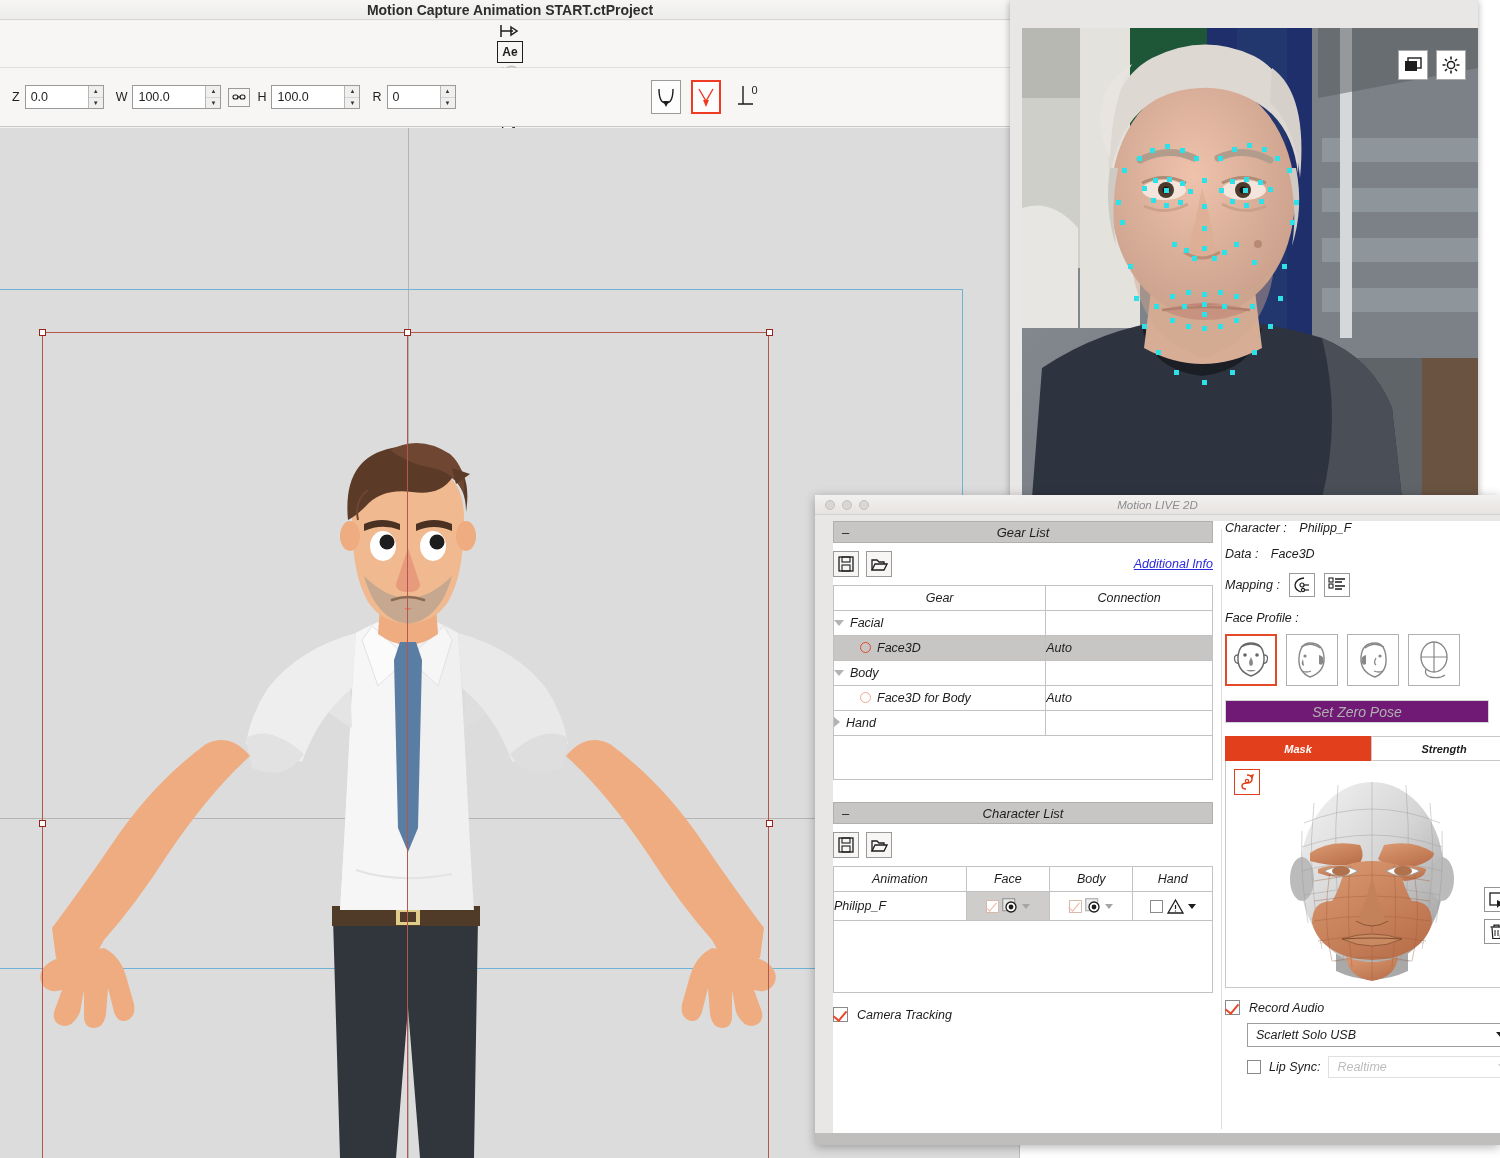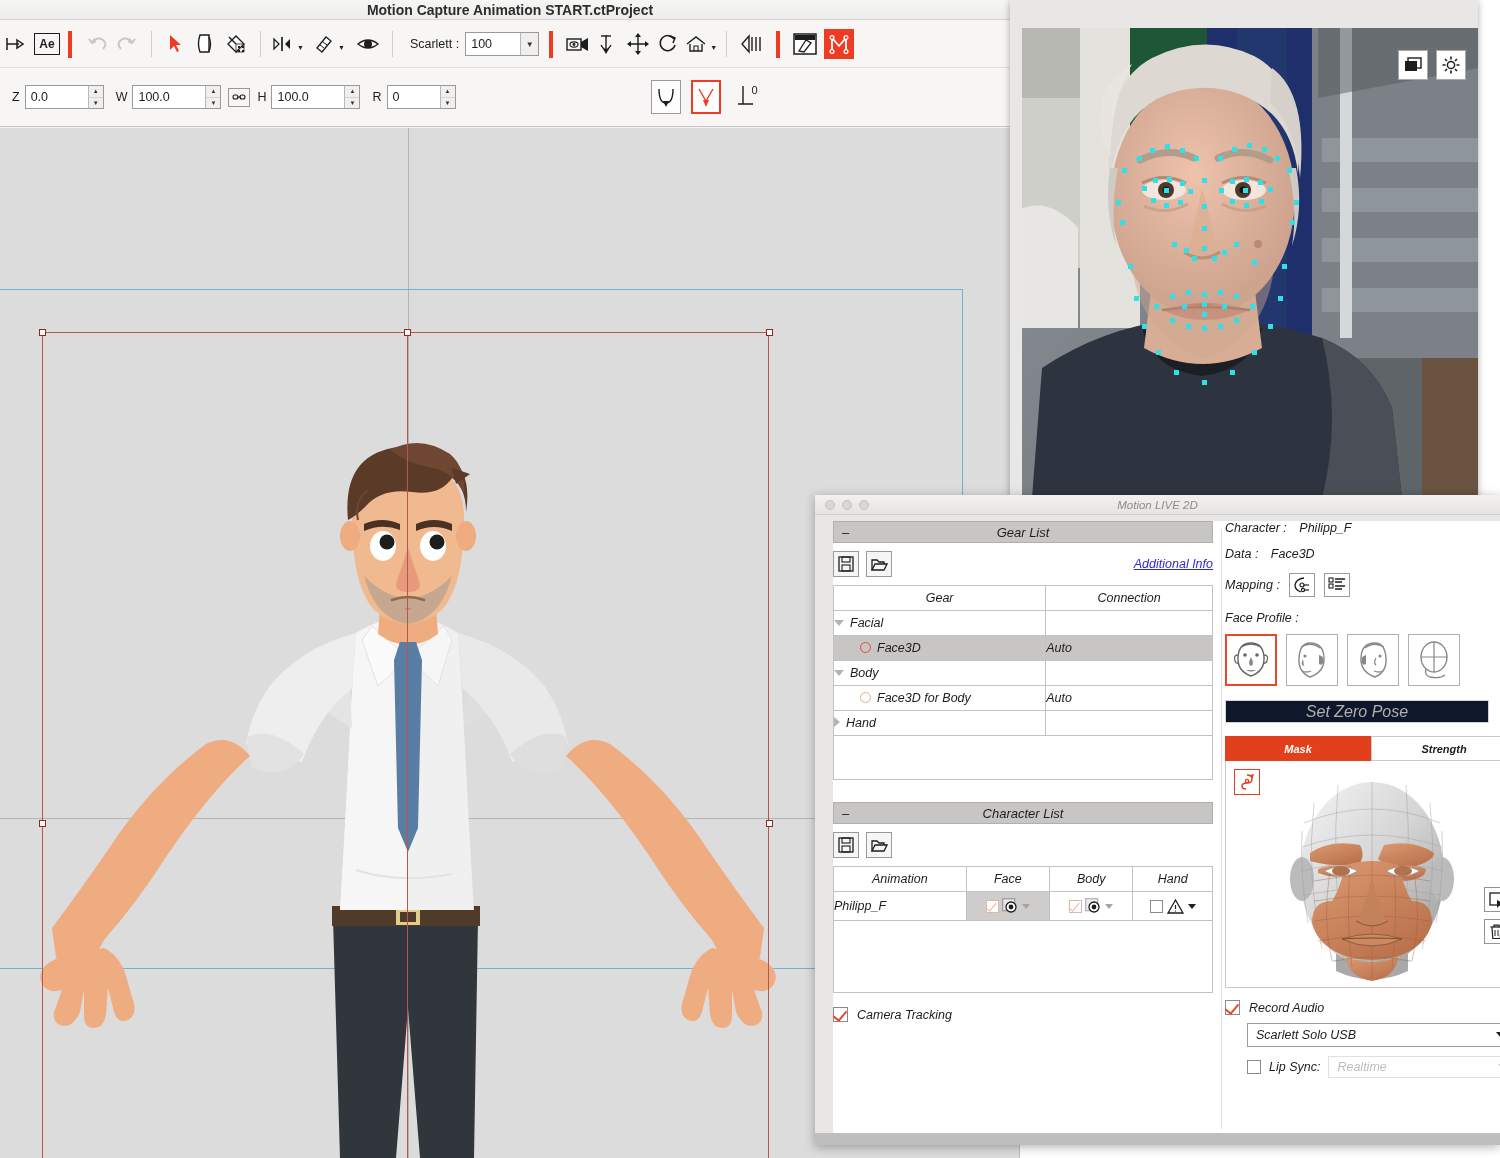--- a/index.html
+++ b/index.html
@@ -29,21 +29,21 @@
     display: flex; align-items: center; justify-content: center;
   }
   .app-title {
     font-size: 14px; font-weight: bold; color: #2d2d2d;
   }
 
   
   .toolbar1 {
     position: absolute; left: 0; top: 21px; width: 1020px; height: 47px;
     background: #f7f6f5; border-bottom: 1px solid #e0dedc;
-    display: flex; align-items: center; padding-left: 0px;
+    display: flex; align-items: center; padding-left: 0px; flex-direction: column;
   }
   .tb-sep {
     width: 1px; height: 26px; background: #d0cecc; margin: 0 9px;
   }
   .tb-redbar {
     width: 4px; height: 27px; background: #ee3b24; margin: 0 10px 0 6px;
   }
   .tb-redbar2 {
     width: 4px; height: 27px; background: #ee3b24; margin: 0 10px;
   }
@@ -266,23 +266,23 @@
     display: flex; align-items: center; justify-content: center;
   }
   .profile-row { display: flex; gap: 9px; margin-top: 9px; }
   .profile-sq {
     width: 52px; height: 52px; border: 1px solid #b0b0b0; background: #fff;
     display: flex; align-items: center; justify-content: center;
   }
   .profile-sq.active { border: 2px solid #e24a2a; }
   .zero-row { display: flex; align-items: center; gap: 8px; margin-top: 14px; }
   .zero-btn {
-    flex: 1; height: 23px; border: 1px solid #d4d4d4; background: #0f172a;
+    flex: 1; height: 23px; border: 1px solid #d4d4d4; background: #701a75;
     display: flex; align-items: center; justify-content: center;
-    font-size: 16px; color: #b0b0b0;
+    font-size: 14px; color: #b0b0b0;
   }
   .reset-btn {
     width: 20px; height: 22px; display: flex; align-items: center;
     justify-content: center;
   }
   .tabs { display: flex; margin-top: 13px; }
   .tab {
     flex: 1; height: 25px; display: flex; align-items: center;
     justify-content: center; font-size: 11px; border: 1px solid #c9c9c9;
     background: #fff; color: #1d1d1d; font-weight: bold;

